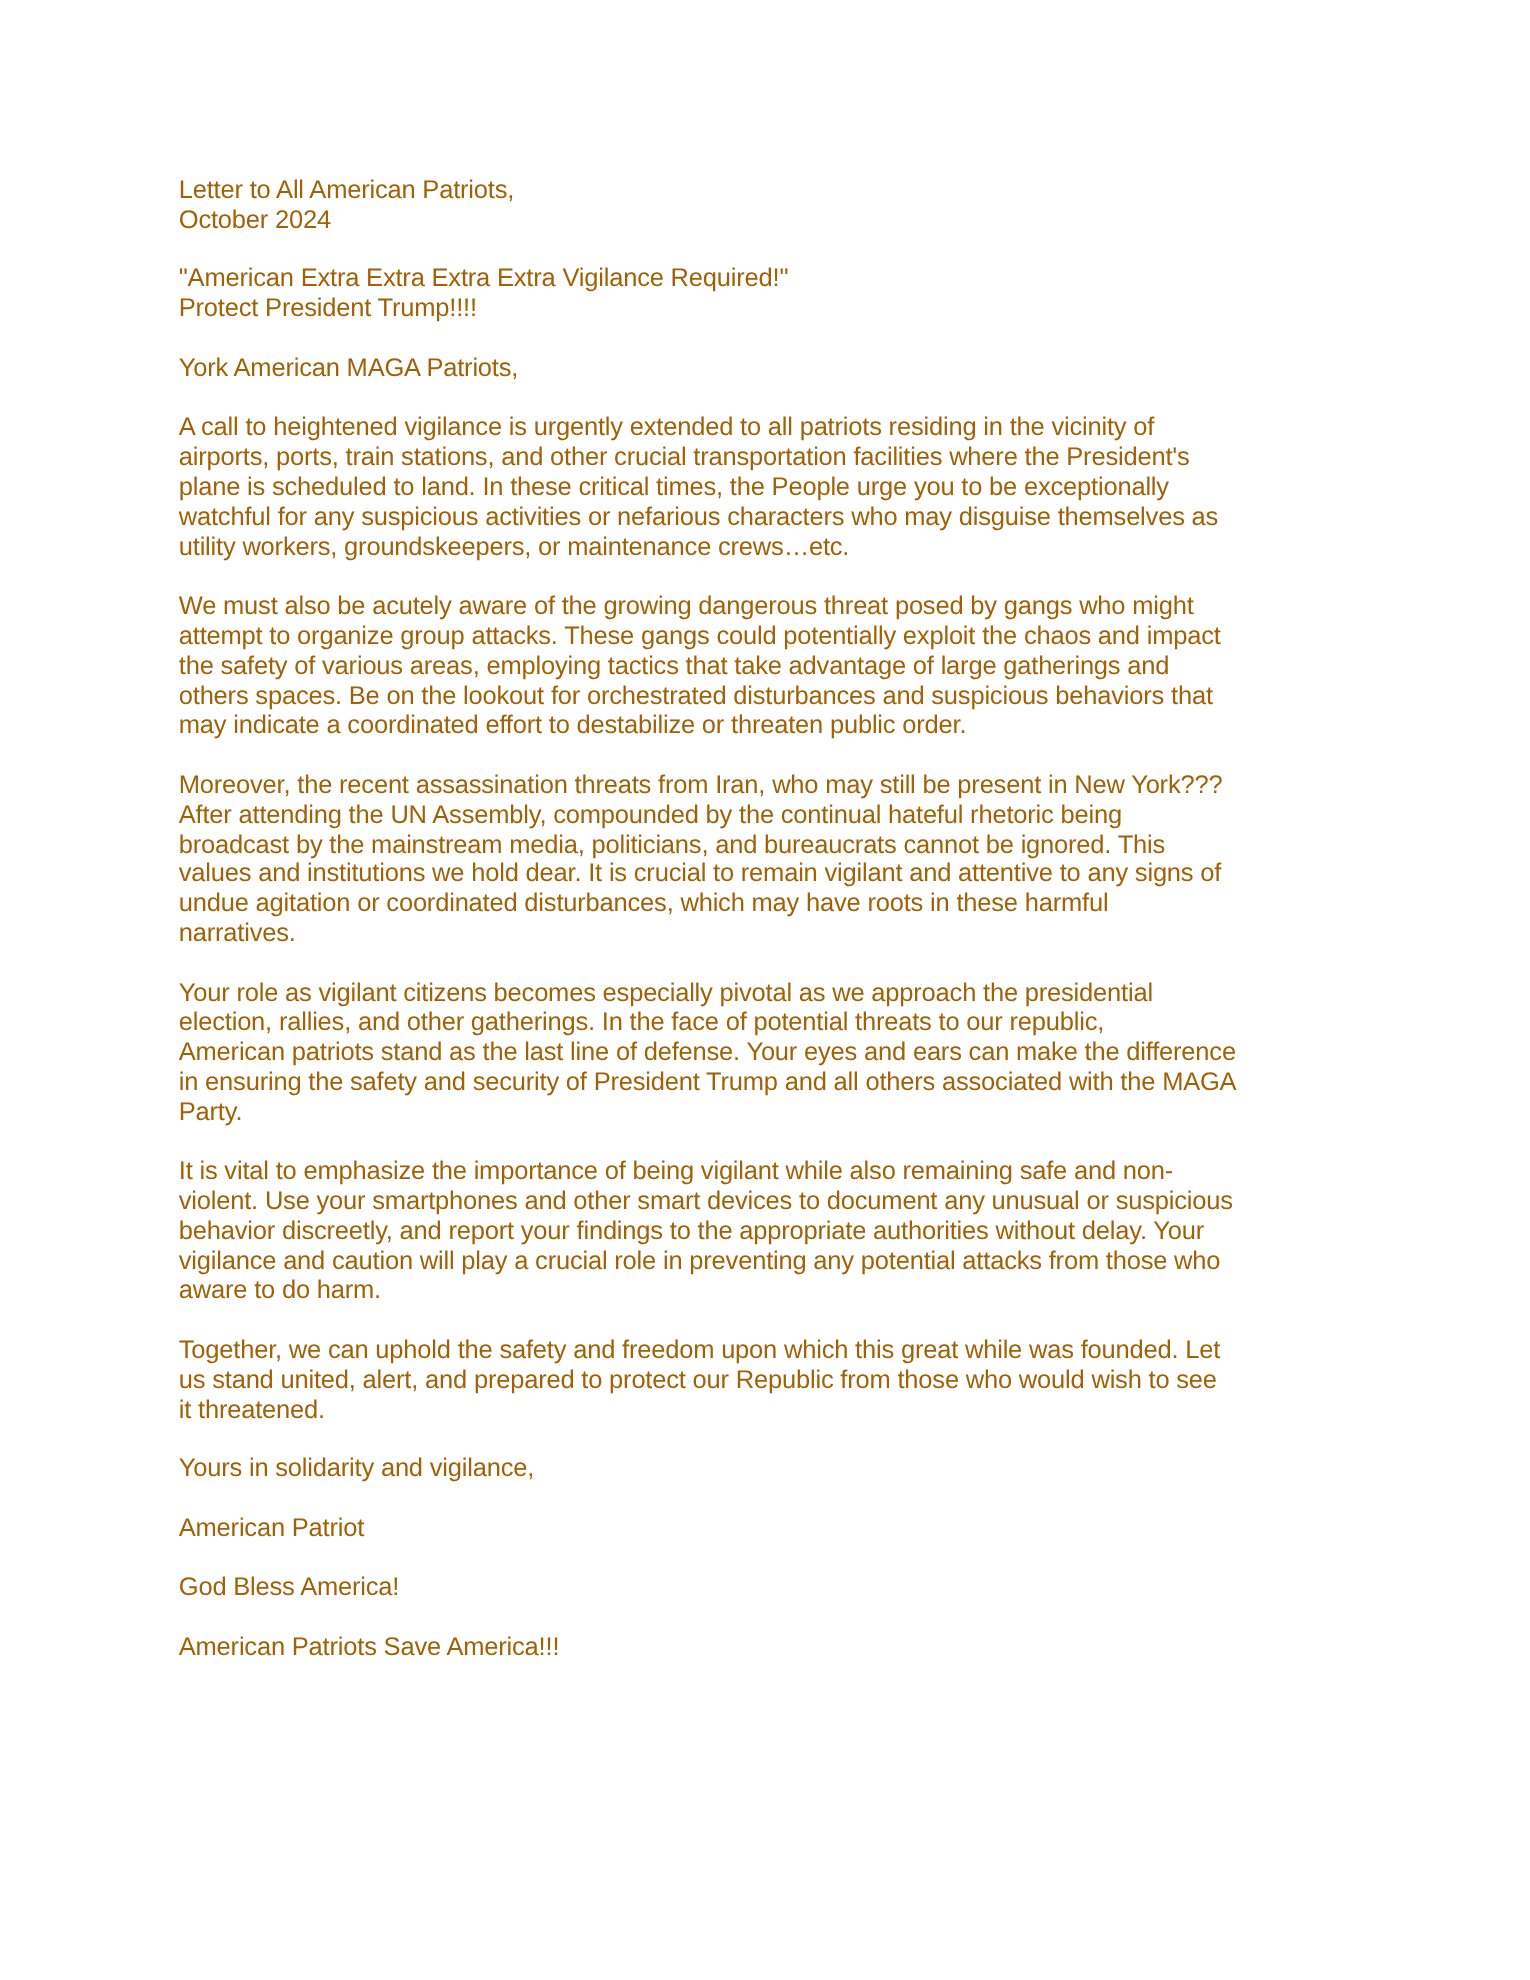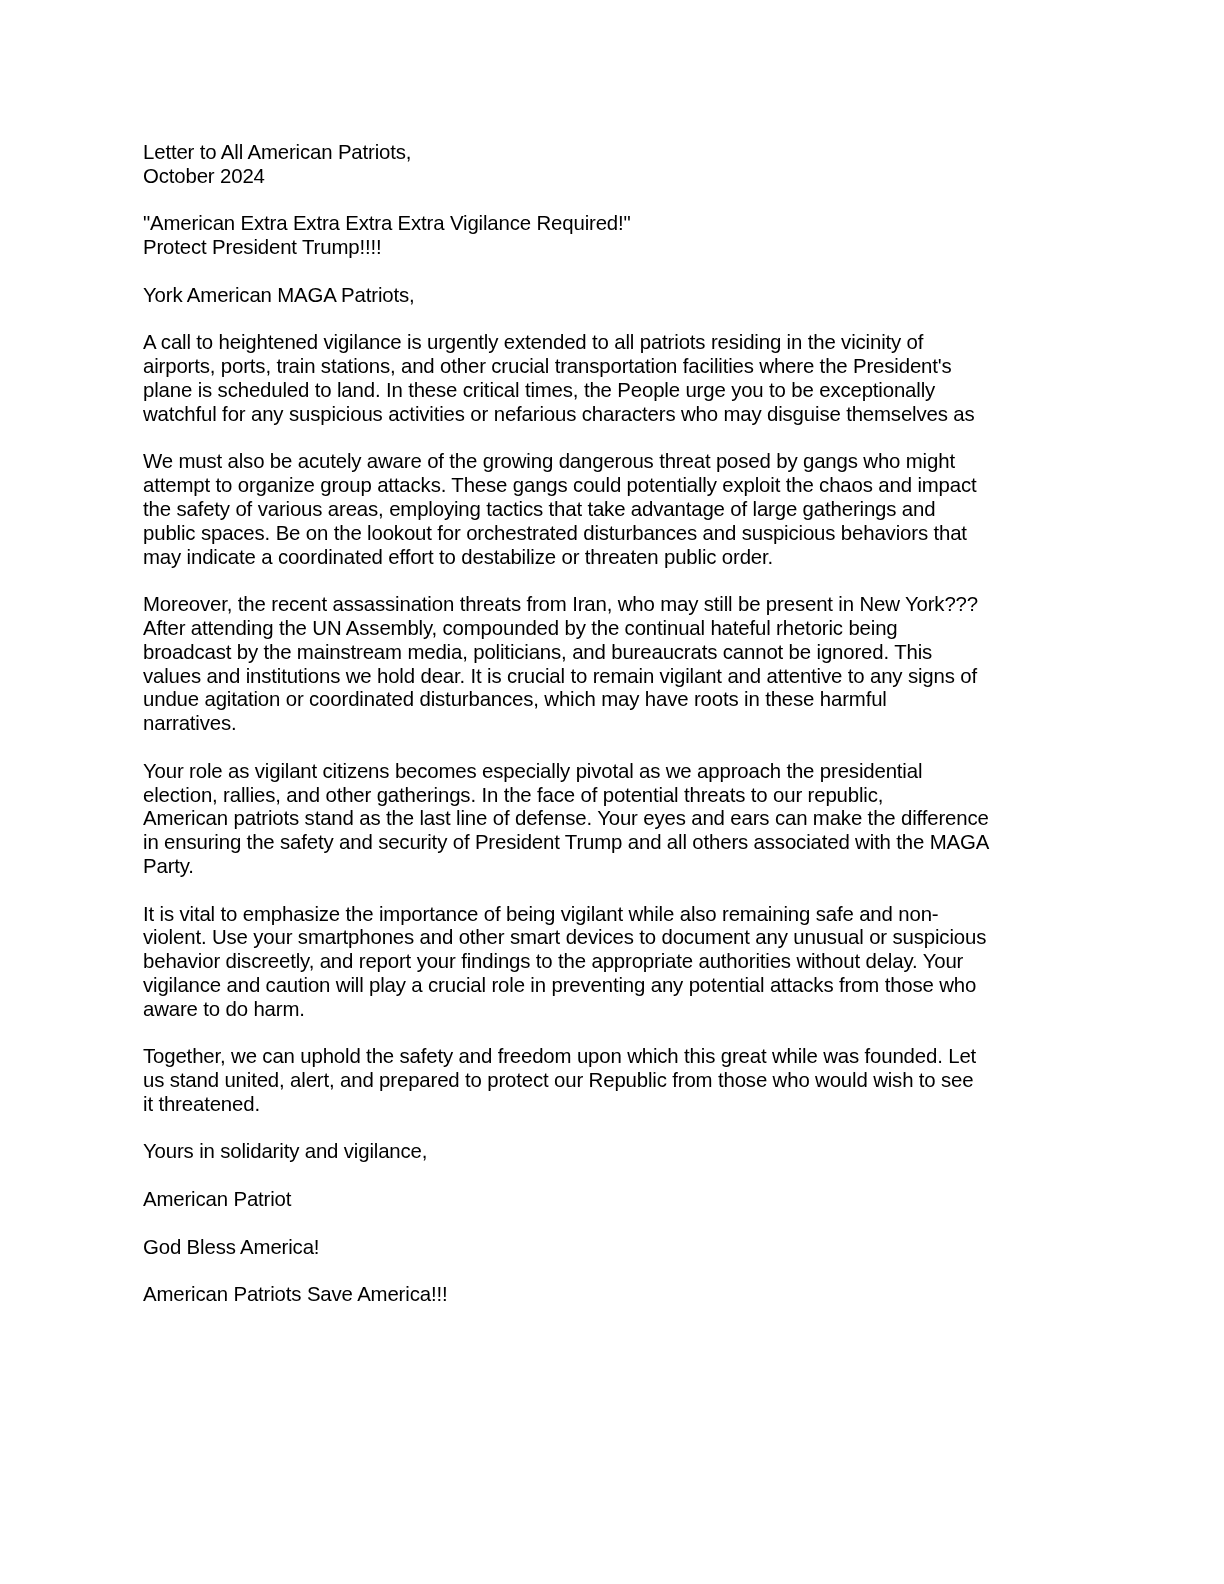--- a/index.html
+++ b/index.html
@@ -14,21 +14,21 @@
       overflow: hidden;
     }
     .page {
       position: absolute;
       left: 143px;
       top: 141px;
       width: 940px;
       font-family: "Liberation Sans", sans-serif;
       font-size: 20.4px;
       line-height: 23.8px;
-      color: #000000;
+      color: #a16207;
       letter-spacing: -0.15px;
     }
     .block {
       margin: 0 0 23.8px 0;
       white-space: normal;
     }
     .line {
       display: block;
       white-space: nowrap;
     }
@@ -50,27 +50,28 @@
 
   <div class="block">
     <span class="line">York American MAGA Patriots,</span>
   </div>
 
   <div class="block">
     <span class="line">A call to heightened vigilance is urgently extended to all patriots residing in the vicinity of</span>
     <span class="line">airports, ports, train stations, and other crucial transportation facilities where the President's</span>
     <span class="line">plane is scheduled to land. In these critical times, the People urge you to be exceptionally</span>
     <span class="line">watchful for any suspicious activities or nefarious characters who may disguise themselves as</span>
+    <span class="line">utility workers, groundskeepers, or maintenance crews…etc.</span>
   </div>
 
   <div class="block">
     <span class="line">We must also be acutely aware of the growing dangerous threat posed by gangs who might</span>
     <span class="line">attempt to organize group attacks. These gangs could potentially exploit the chaos and impact</span>
     <span class="line">the safety of various areas, employing tactics that take advantage of large gatherings and</span>
-    <span class="line">public spaces. Be on the lookout for orchestrated disturbances and suspicious behaviors that</span>
+    <span class="line">others spaces. Be on the lookout for orchestrated disturbances and suspicious behaviors that</span>
     <span class="line">may indicate a coordinated effort to destabilize or threaten public order.</span>
   </div>
 
   <div class="block">
     <span class="line">Moreover, the recent assassination threats from Iran, who may still be present in New York???</span>
     <span class="line">After attending the UN Assembly, compounded by the continual hateful rhetoric being</span>
     <span class="line">broadcast by the mainstream media, politicians, and bureaucrats cannot be ignored. This</span>
     <span class="line">values and institutions we hold dear. It is crucial to remain vigilant and attentive to any signs of</span>
     <span class="line">undue agitation or coordinated disturbances, which may have roots in these harmful</span>
     <span class="line">narratives.</span>

